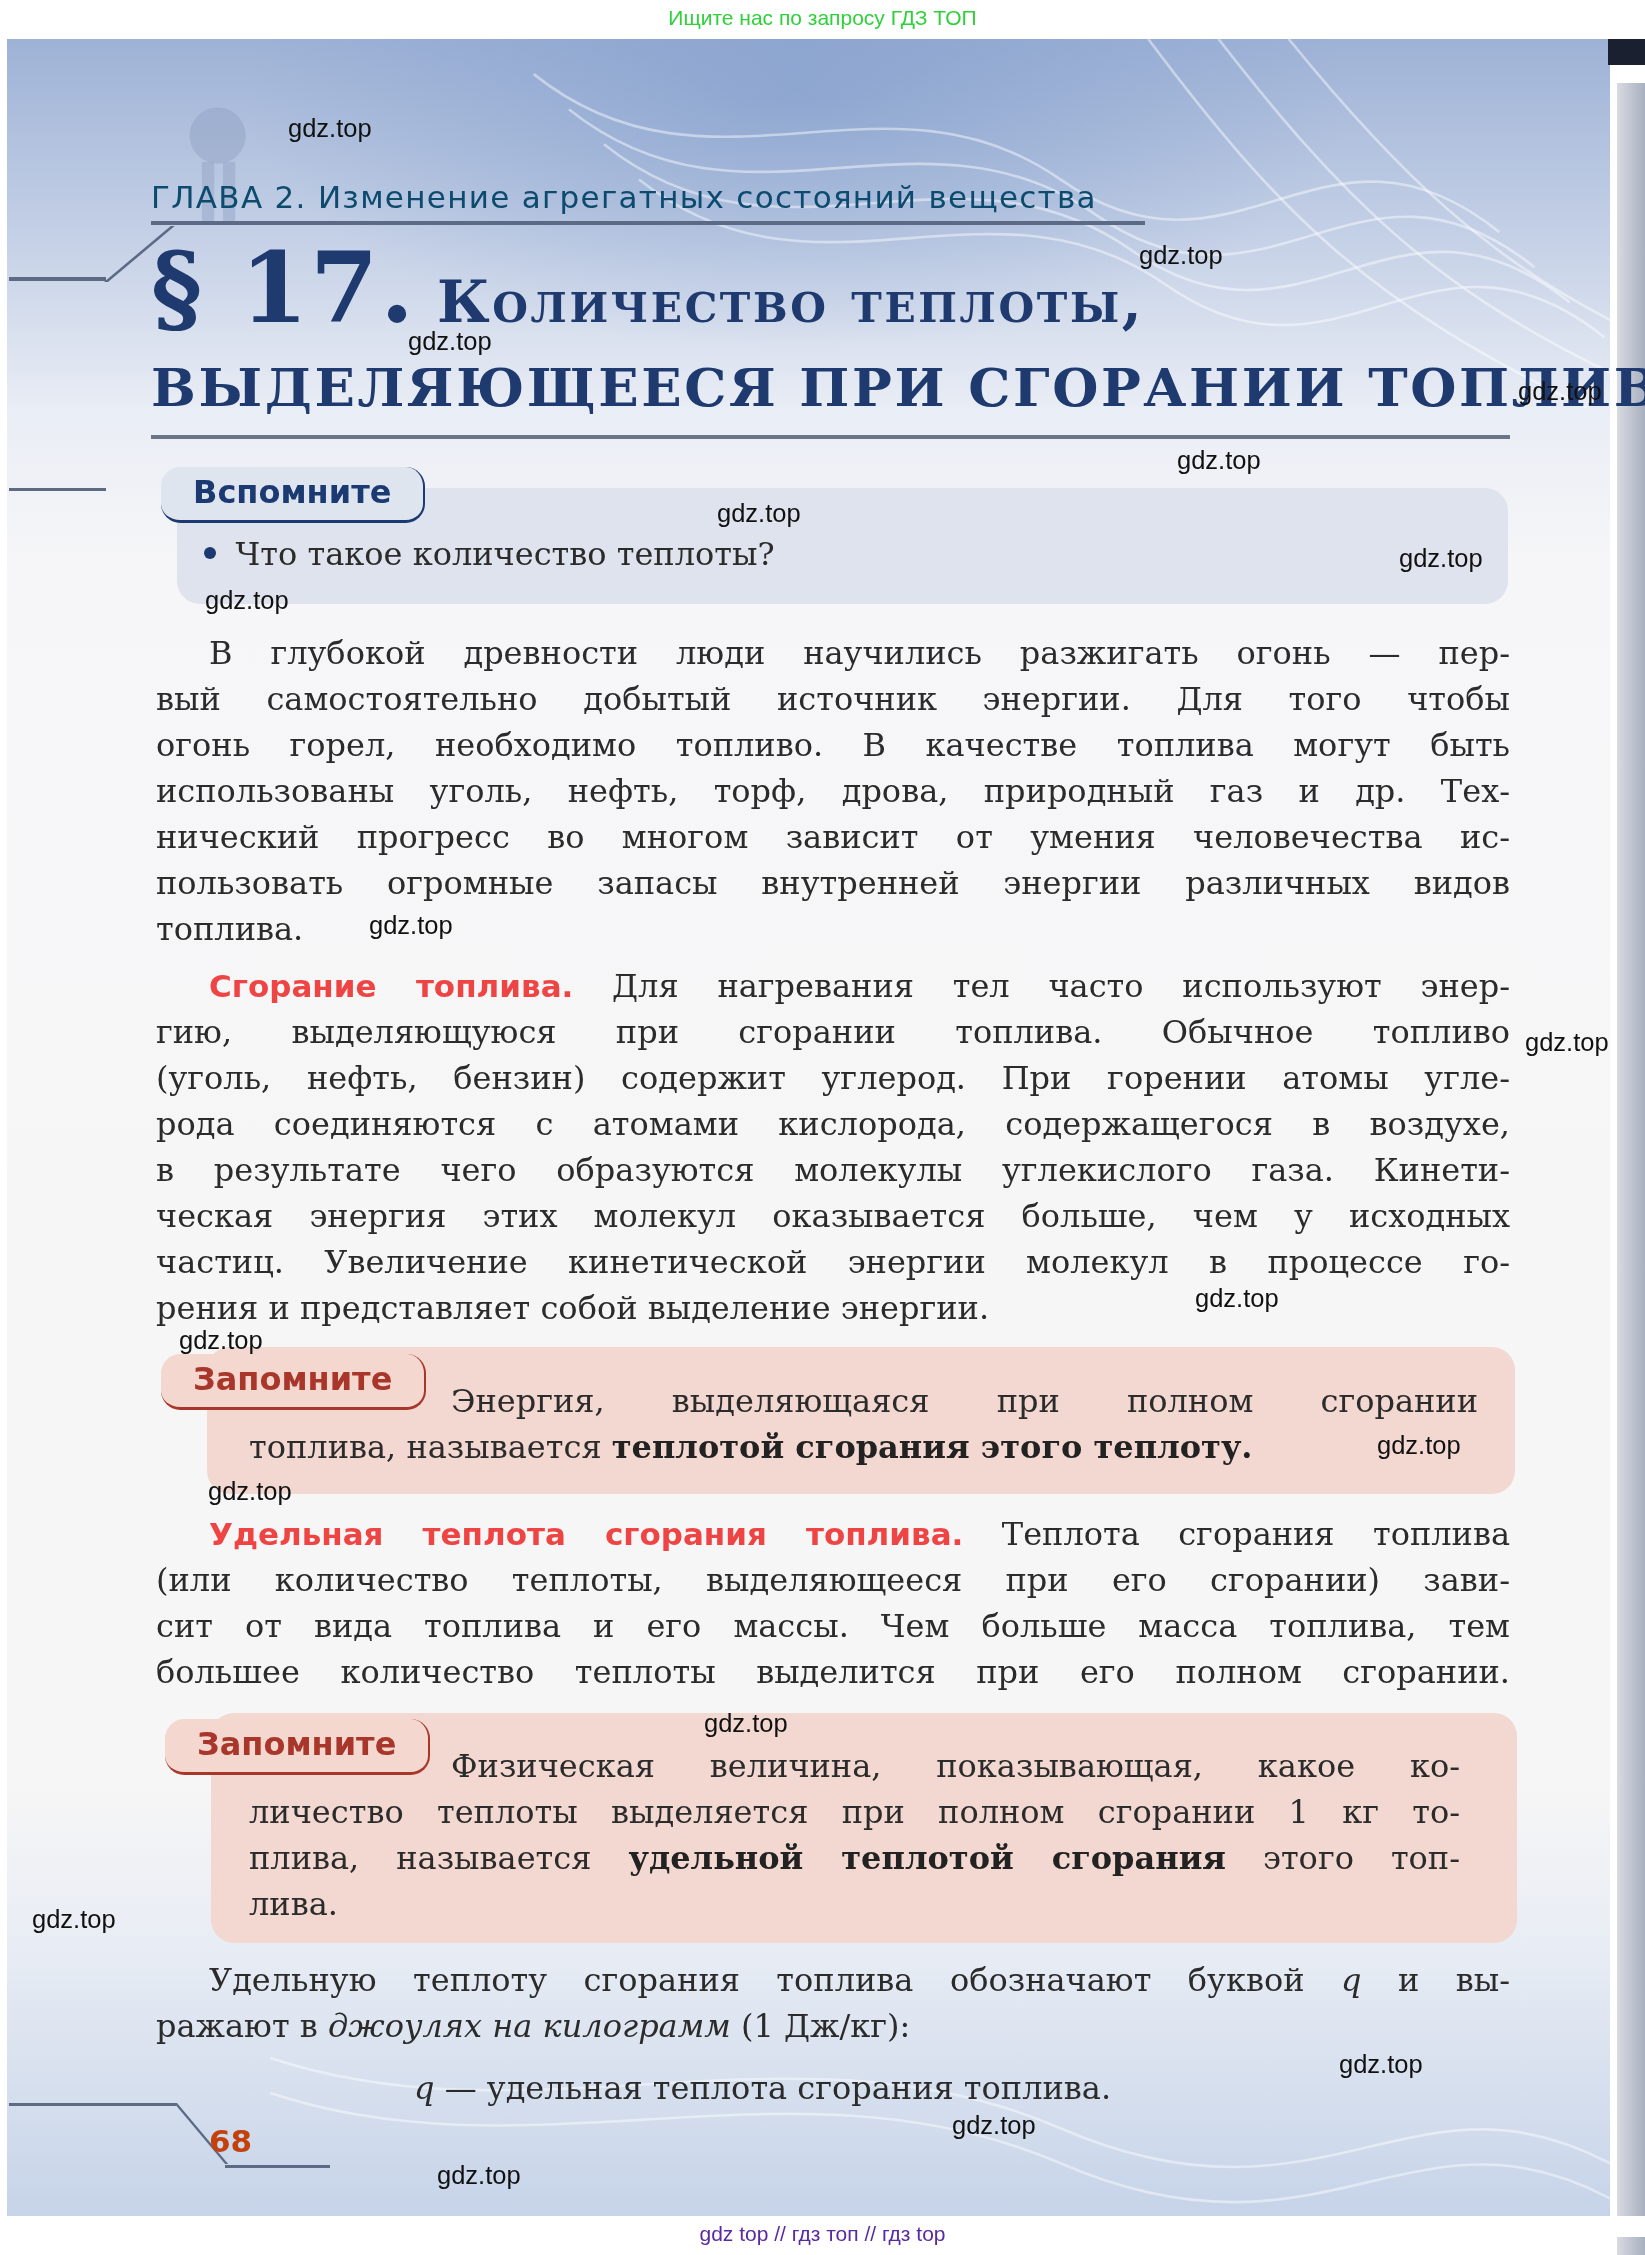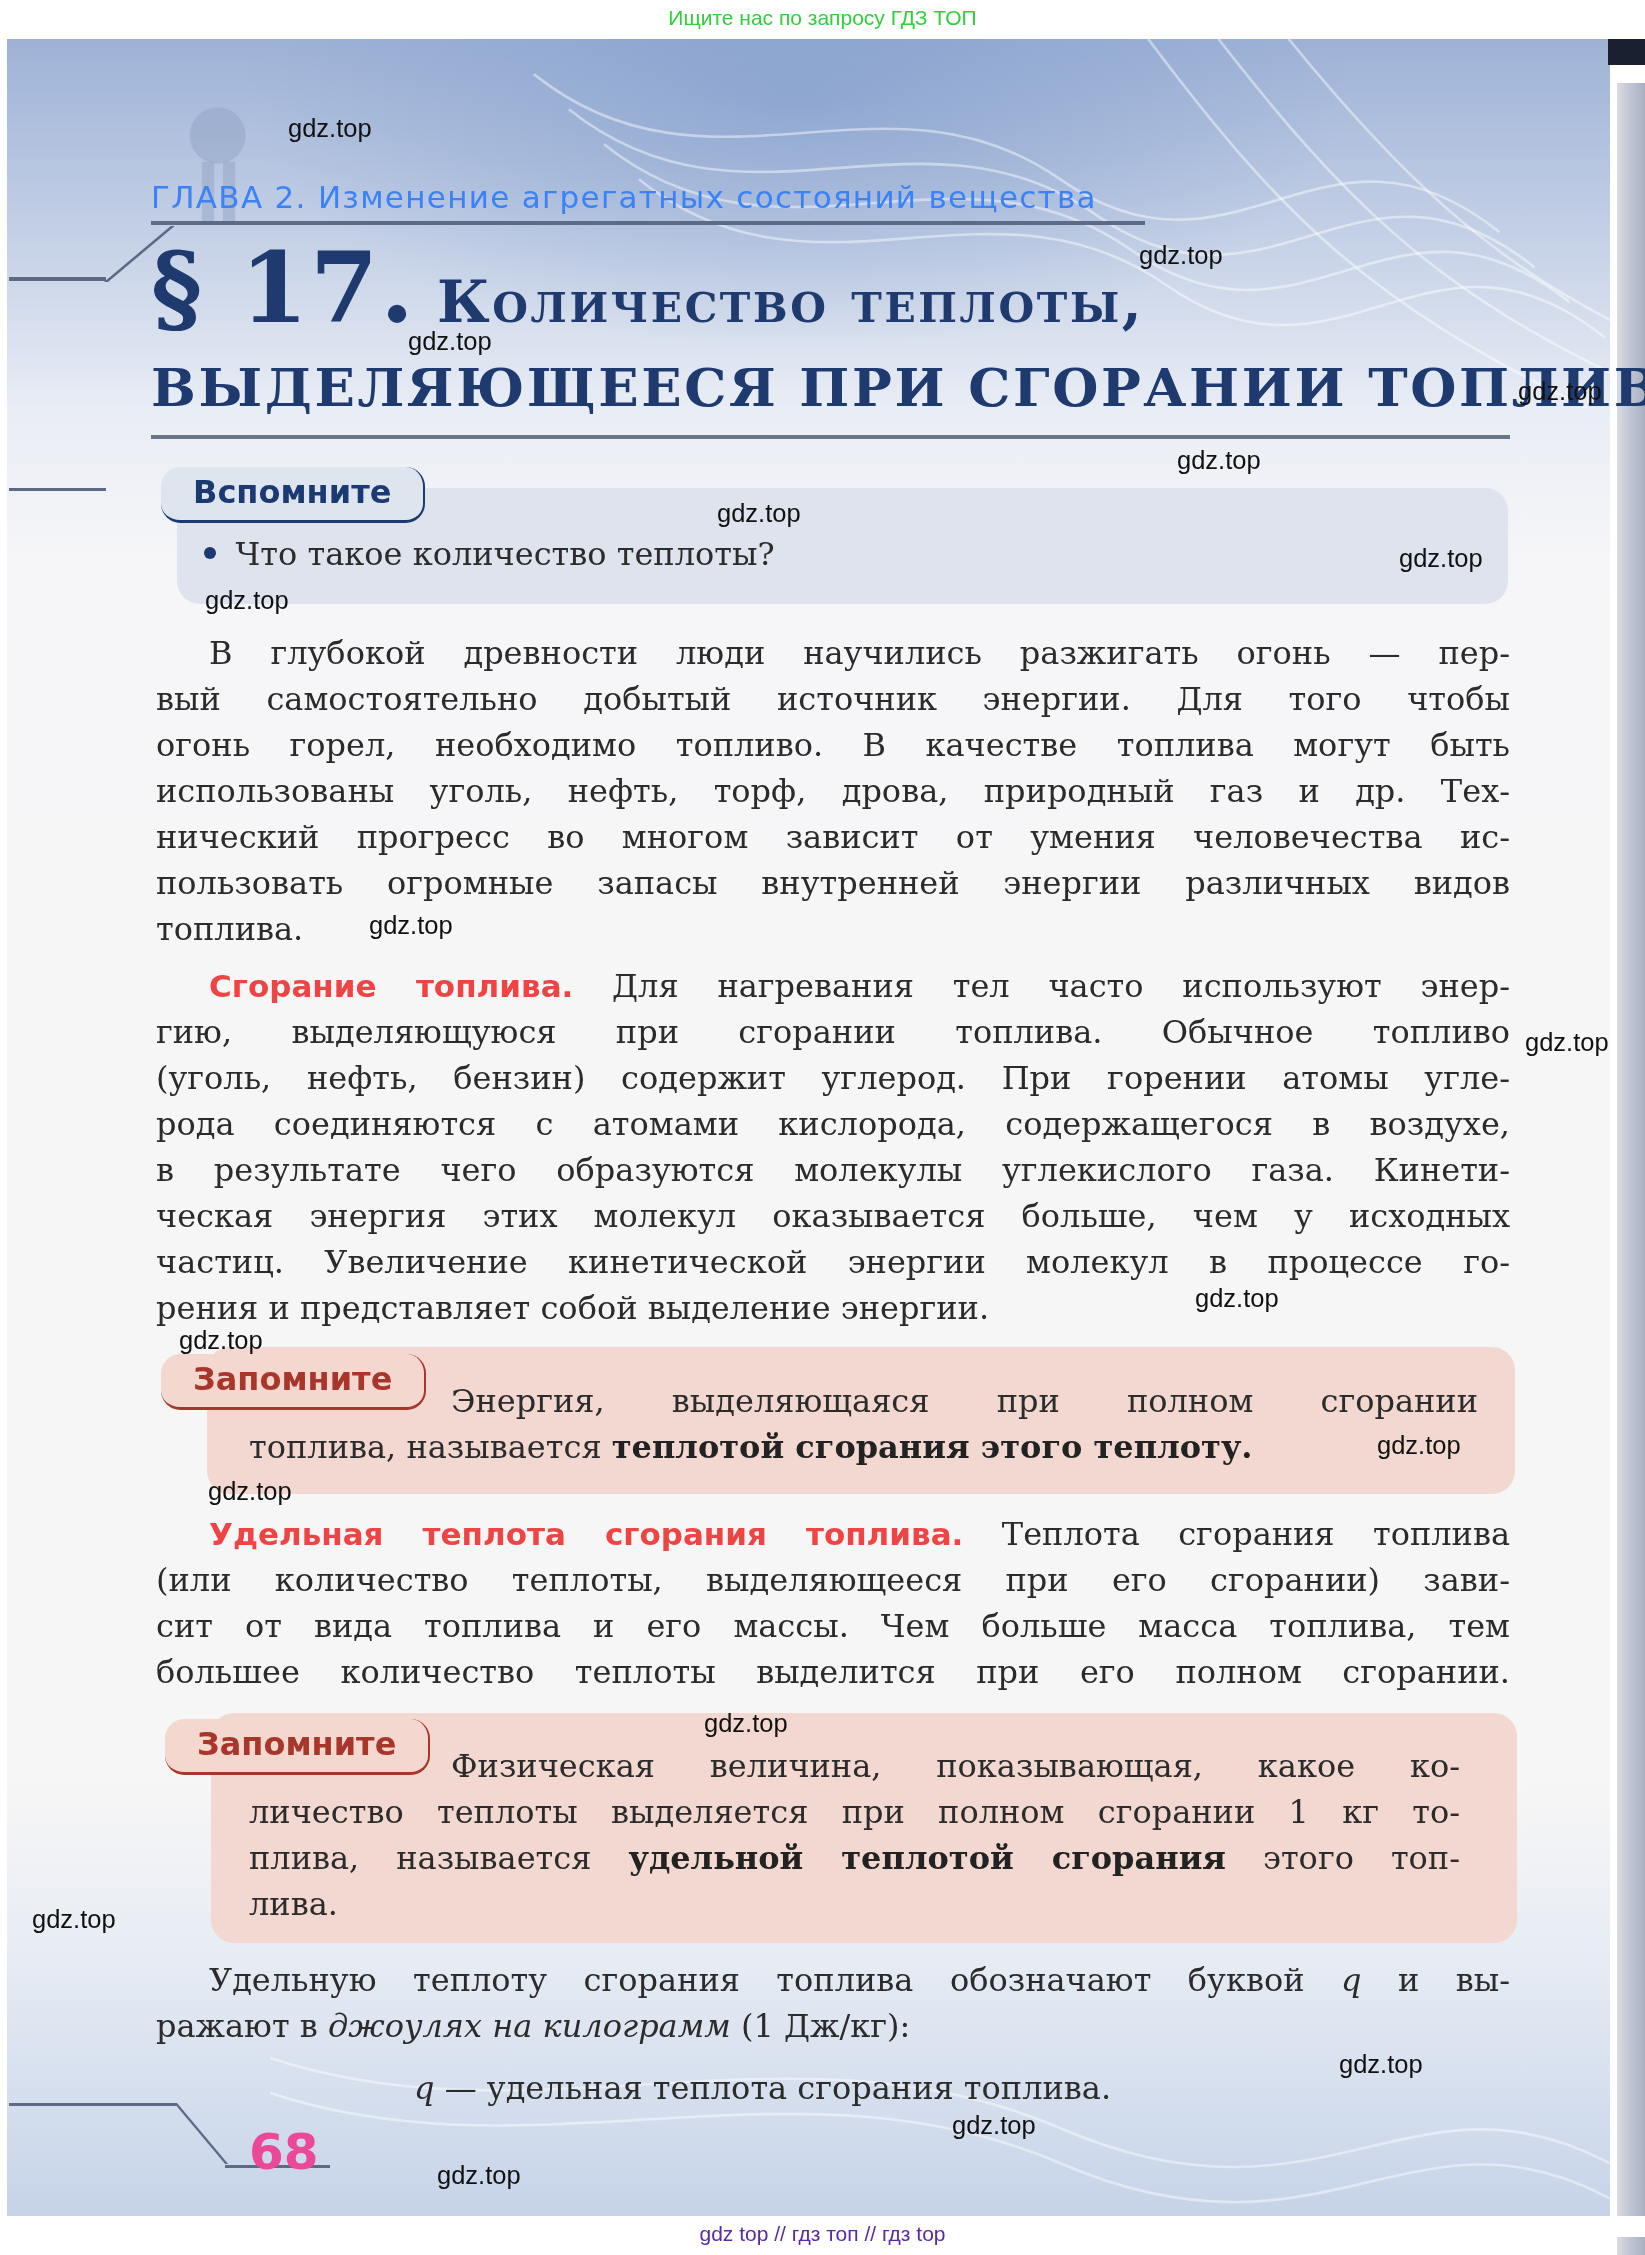--- a/index.html
+++ b/index.html
@@ -32,21 +32,21 @@
   }
   .corner-dark {
     position:absolute; left:1608px; top:39px; width:37px; height:26px; background:#1a2030;
   }
   .waves {
     position:absolute; left:0; top:0; width:1603px; height:2177px; pointer-events:none;
   }
   .chapter {
     position:absolute; left:151px; top:179px;
     font-family:"DejaVu Sans", sans-serif; font-size:31px; letter-spacing:1.3px;
-    color:#3b82f6;
+    color:#0c4a6e;
   }
   .chapter-rule {
     position:absolute; left:151px; top:221px; width:994px; height:3.5px; background:#5c6a85;
   }
   .deco-line { position:absolute; background:#5c6a85; }
   .title1 {
     position:absolute; left:151px; top:230px; color:#1f3a6e;
     font-family:"DejaVu Serif", serif; font-weight:bold; white-space:nowrap;
   }
   .title1 .sect { font-size:98px; letter-spacing:1.8px; }
@@ -82,21 +82,21 @@
   .txt b { font-weight:bold; color:#222; }
   .txt i { font-style:italic; }
   .line { display:block; white-space:nowrap; text-align-last:justify; }
   .line.last { text-align-last:left; }
   .bullet {
     display:inline-block; width:12.3px; height:12.3px; border-radius:50%; background:#1c3a72;
     margin-right:19.3px; vertical-align:middle; position:relative; top:-3.5px;
   }
   .pagenum {
     position:absolute; left:209px; top:2123px;
-    font-family:"DejaVu Sans", sans-serif; font-weight:bold; font-size:50px; color:#ec4899;margin-left:40px;
+    font-family:"DejaVu Sans", sans-serif; font-weight:bold; font-size:31px; color:#c2410c;
   }
   .wm {
     position:absolute; font-family:"Liberation Sans", sans-serif; font-size:25.5px; color:#111;
   }
 </style>
 </head>
 <body>
 
 <div class="topbar">Ищите нас по запросу ГДЗ ТОП</div>
 

